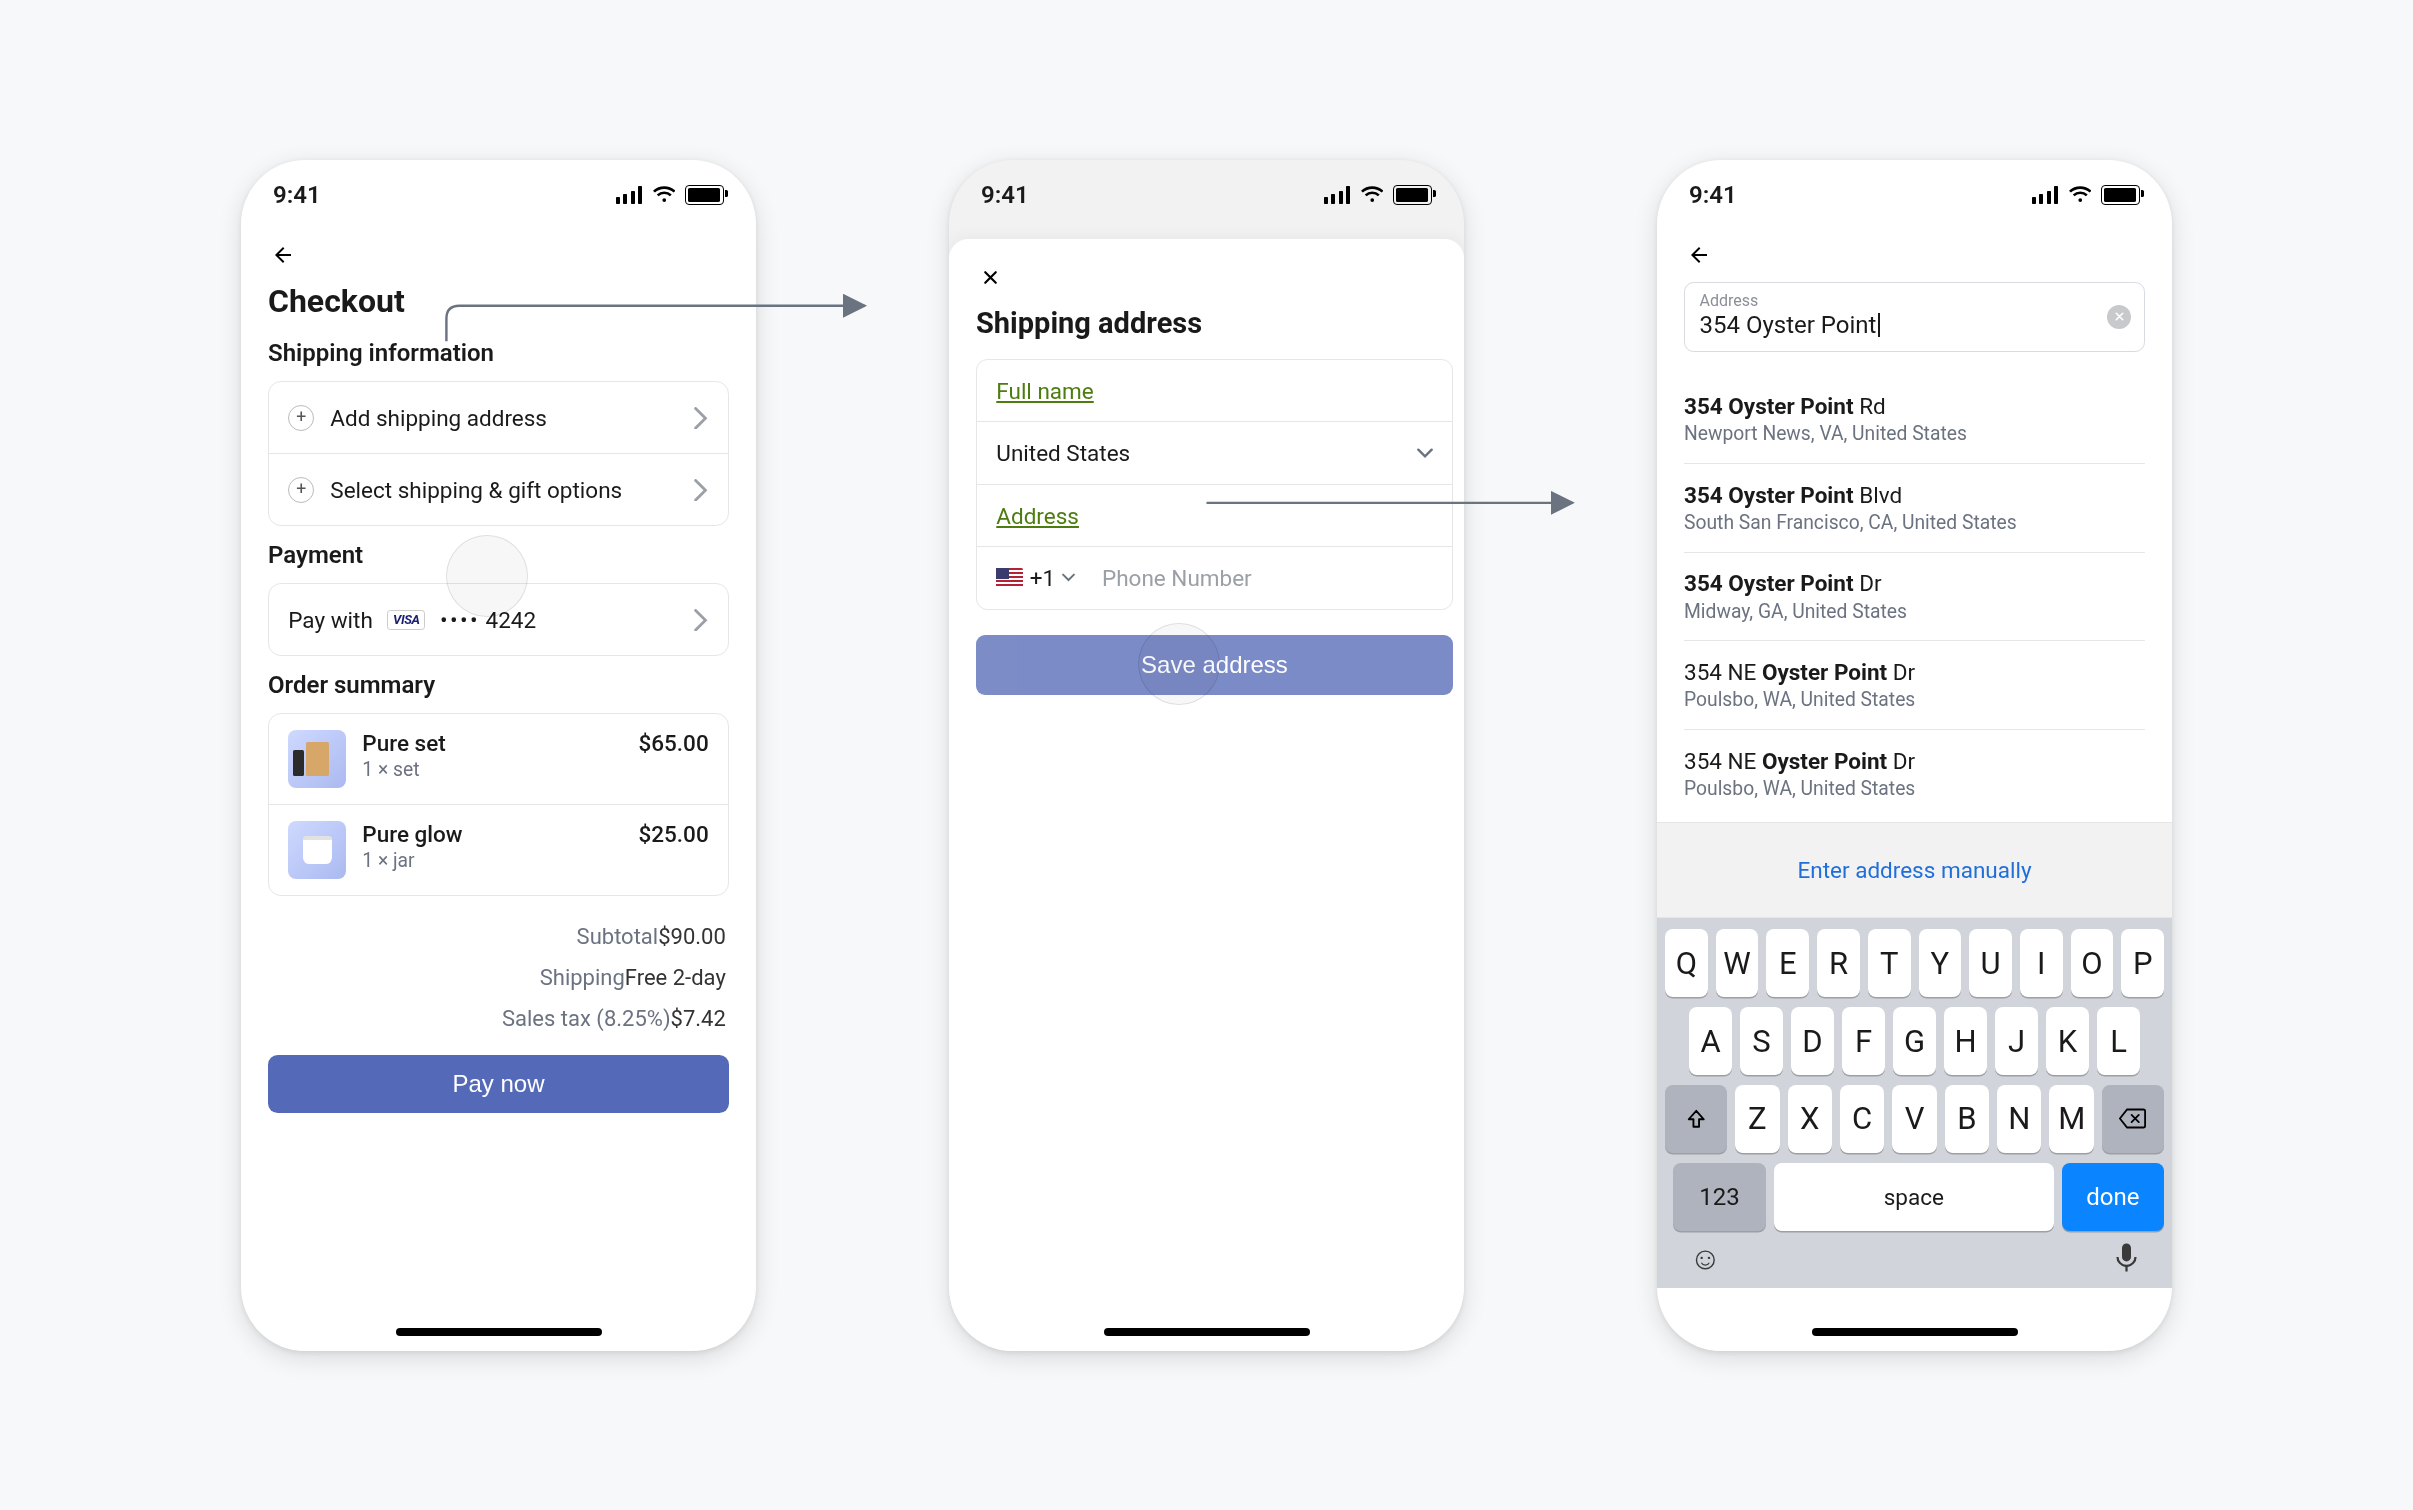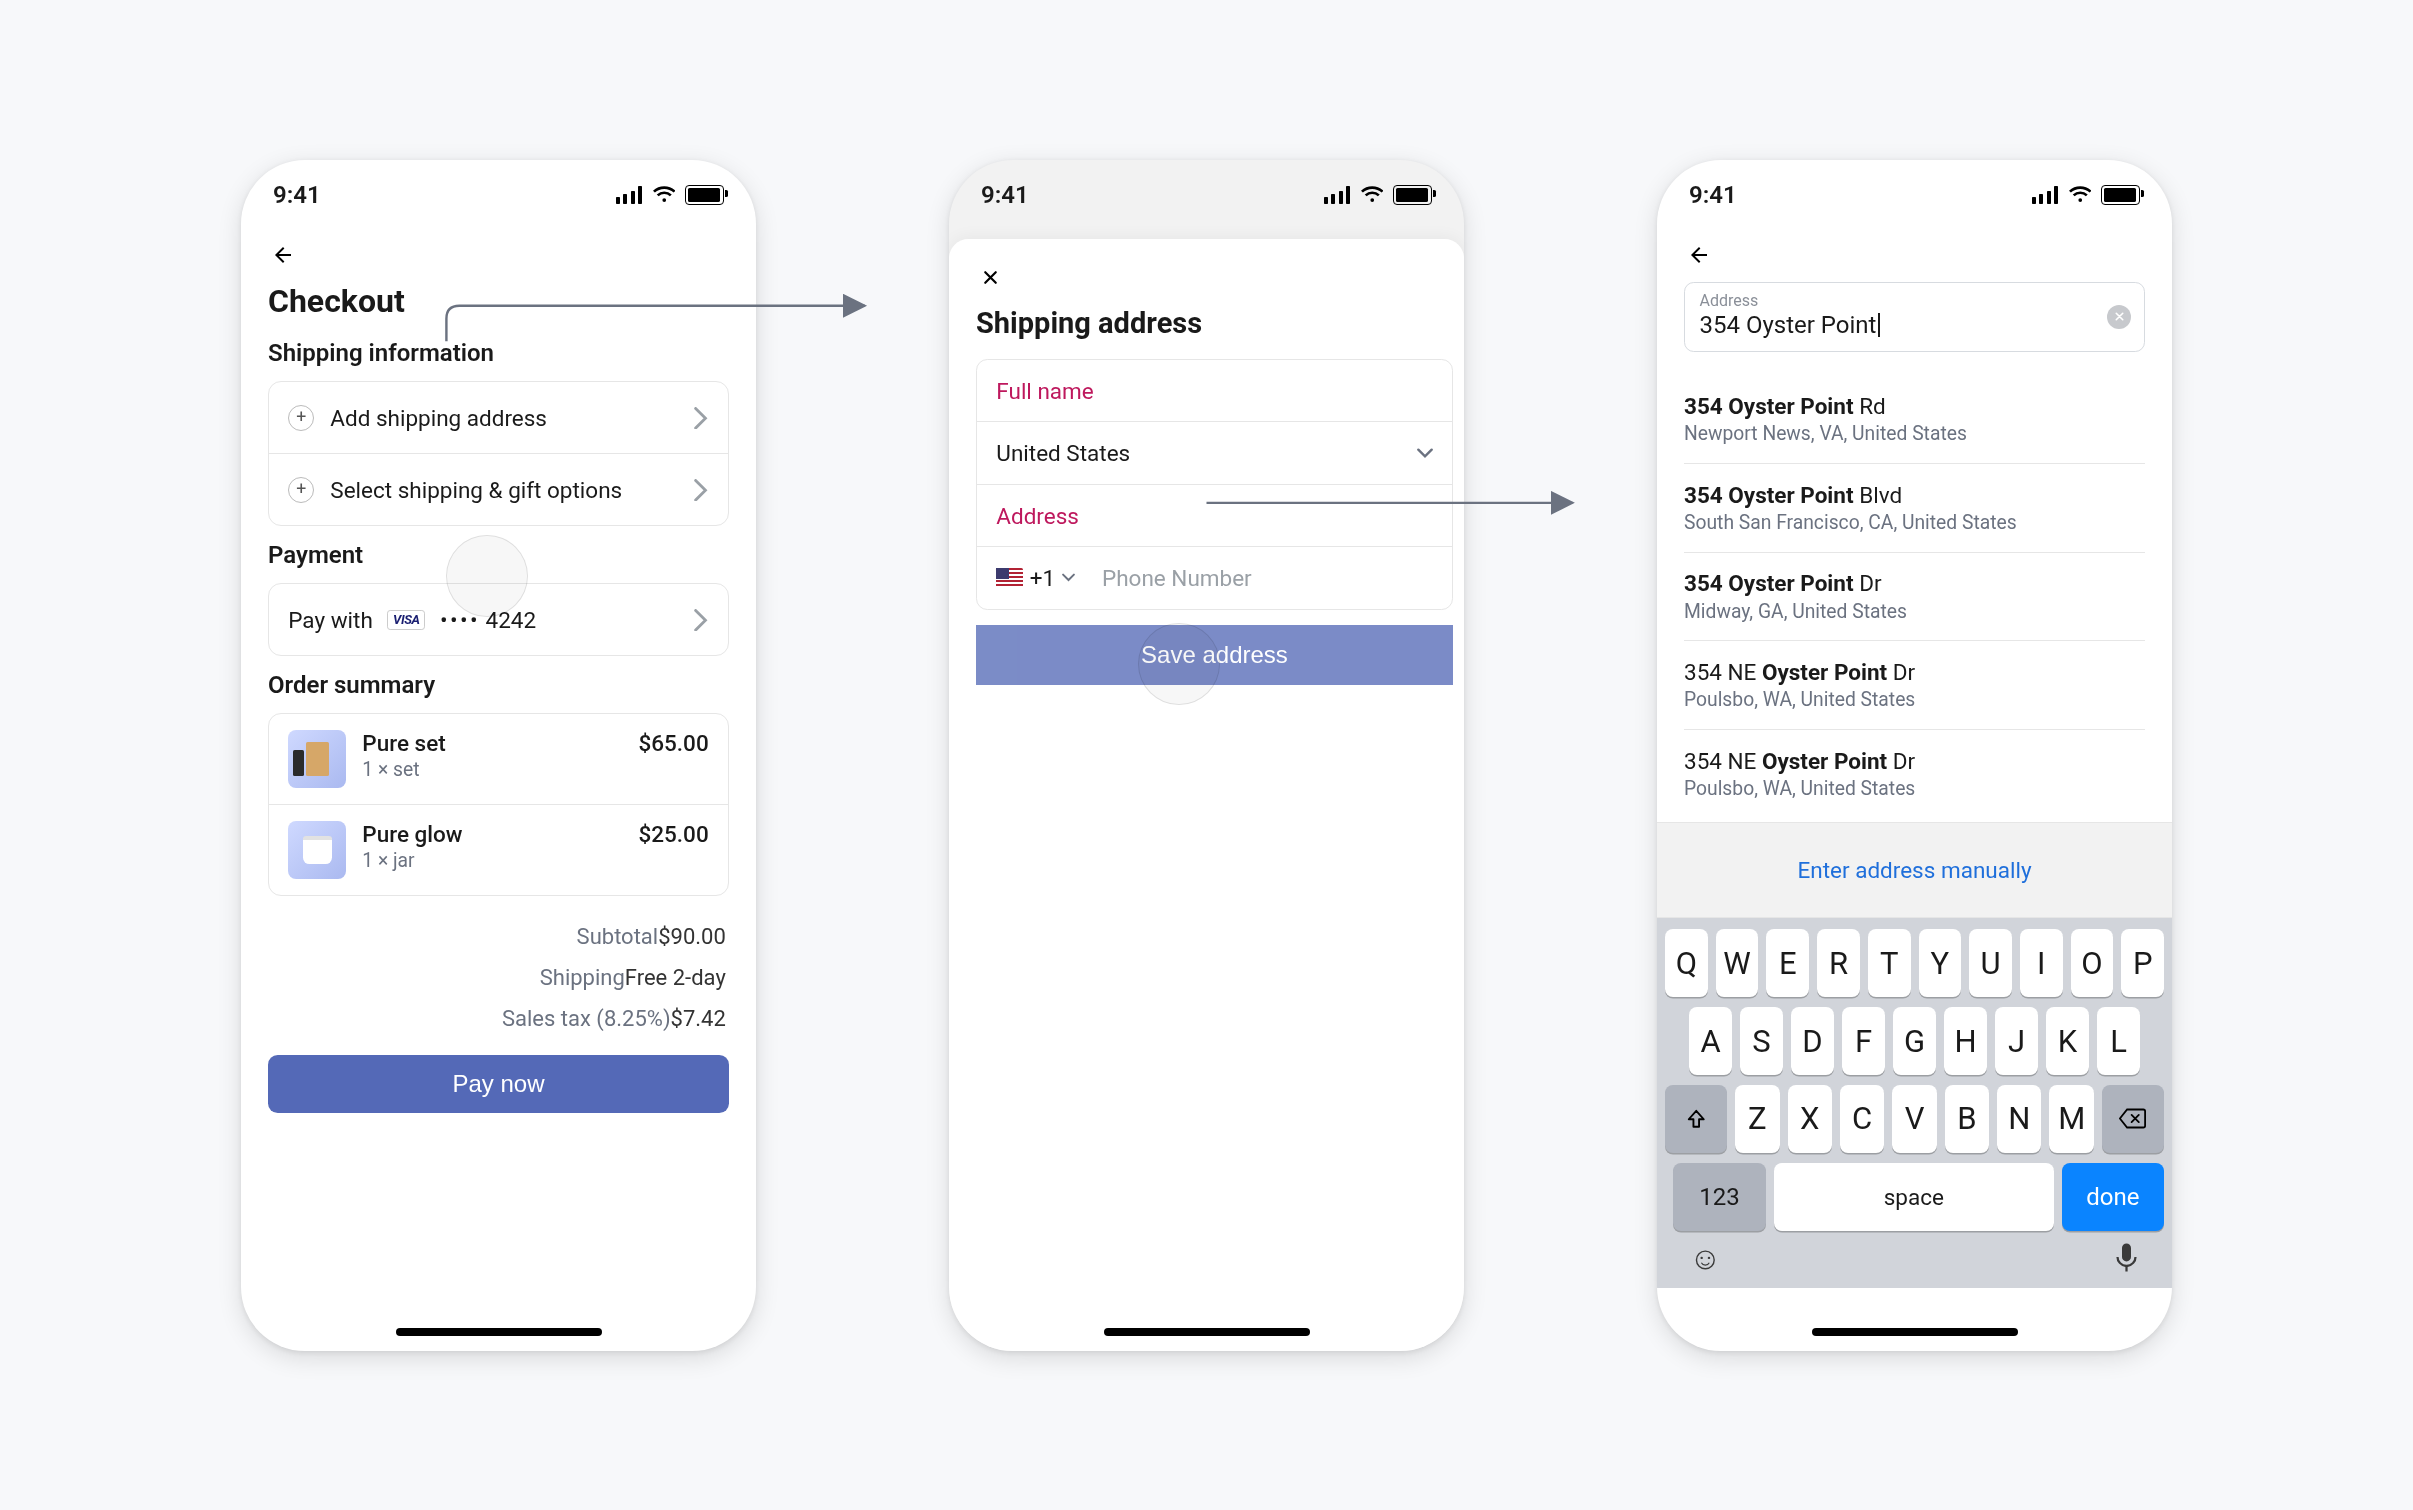--- a/index.html
+++ b/index.html
@@ -70,27 +70,27 @@
   .trow .tlabel{color:var(--muted);}
   .trow .tval{color:#333;}
   .primary-btn{background:var(--accent);color:#fff;border:none;border-radius:9.7px;height:58px;font-size:24px;font-weight:500;width:100%;margin-top:16px;cursor:pointer;}
   .home-indicator{position:absolute;bottom:14.5px;left:50%;transform:translateX(-50%);width:206px;height:8px;background:#000;border-radius:4.8px;}
 
   
   .sheet{background:#fff;border-radius:19.3px 19.3px 0 0;margin:0 0 0 0;flex:1;padding:0 11px 27px 27px;box-shadow:0 -1.6px 16px rgba(0,0,0,0.05);}
   .form-card{border:0.8px solid var(--border);border-radius:11.3px;overflow:hidden;margin-top:8px;}
   .field{border-bottom:0.8px solid var(--border);padding:17.7px 19.3px;font-size:22.5px;display:flex;align-items:center;gap:13px;}
   .field:last-child{border-bottom:none;}
-  .field.placeholder{color:#be185d;}
+  .field.placeholder{color:#4d7c0f;text-decoration:underline;}
   .field.select{color:#1a1a1a;justify-content:space-between;}
   .flag{width:27px;height:19.3px;border-radius:1.6px;background:linear-gradient(#b22234 0 10%,#fff 10% 20%,#b22234 20% 30%,#fff 30% 40%,#b22234 40% 50%,#fff 50% 60%,#b22234 60% 70%,#fff 70% 80%,#b22234 80% 90%,#fff 90% 100%);position:relative;flex-shrink:0;}
   .flag::before{content:"";position:absolute;left:0;top:0;width:13px;height:10.5px;background:#3c3b6e;}
   .phone-row{display:flex;align-items:center;}
   .phone-row .cc{display:flex;align-items:center;gap:6.4px;color:#1a1a1a;}
-  .save-btn{margin-top:15px;background:var(--accent-disabled);color:#fff;border:none;border-radius:0;height:60px;width:100%;font-size:24px;opacity:.9;}
+  .save-btn{margin-top:25px;background:var(--accent-disabled);color:#fff;border:none;border-radius:9px;height:60px;width:100%;font-size:24px;opacity:.9;}
 
   
   .search-wrap{border:0.8px solid #d7dbe0;border-radius:9.7px;margin:3.2px 27px 0 27px;padding:8px 14.5px 11.3px 14.5px;position:relative;background:#fff;}
   .search-wrap .mini-label{font-size:16px;color:#8a8f98;}
   .search-wrap .value{font-size:24px;color:#1a1a1a;margin-top:1.6px;display:flex;align-items:center;}
   .caret{width:1.6px;height:24px;background:#1a1a1a;margin-left:1.6px;animation:blink 1s step-start infinite;}
   @keyframes blink{50%{opacity:0;}}
   .clear-x{position:absolute;right:13px;top:50%;transform:translateY(-50%);width:24px;height:24px;border-radius:50%;background:#c7c9cd;color:#fff;display:flex;align-items:center;justify-content:center;font-size:16px;cursor:pointer;}
   .results{margin:24px 27px 0 27px;}
   .result{padding:17.7px 0;border-bottom:0.8px solid var(--border);cursor:pointer;}

